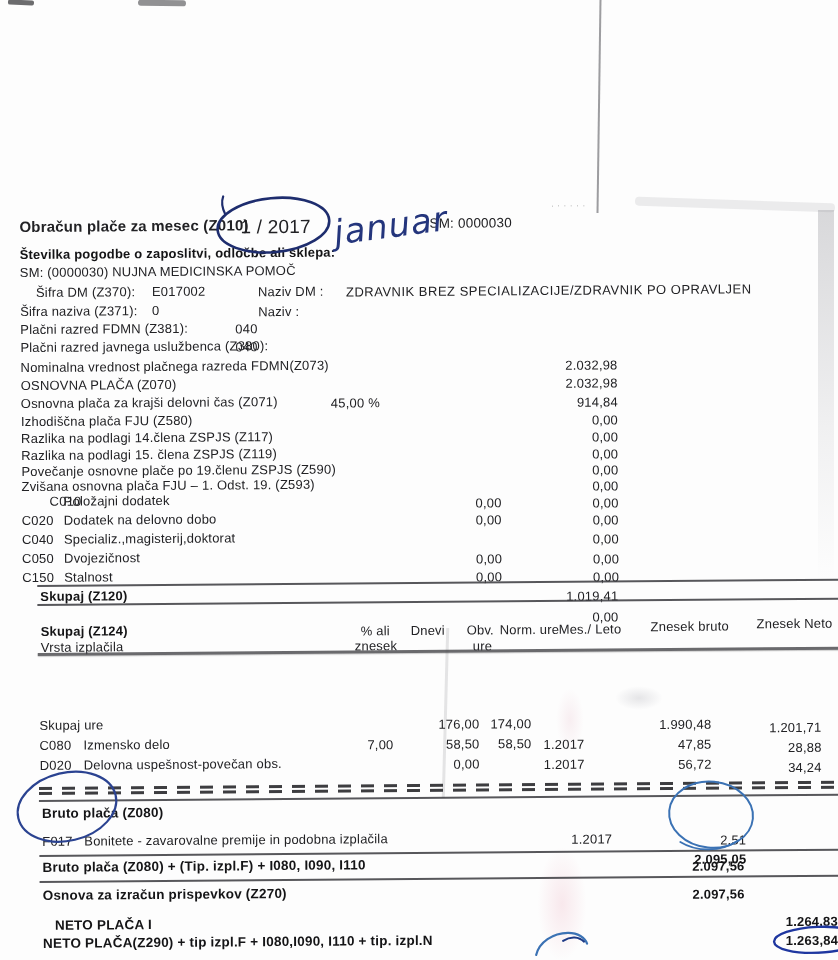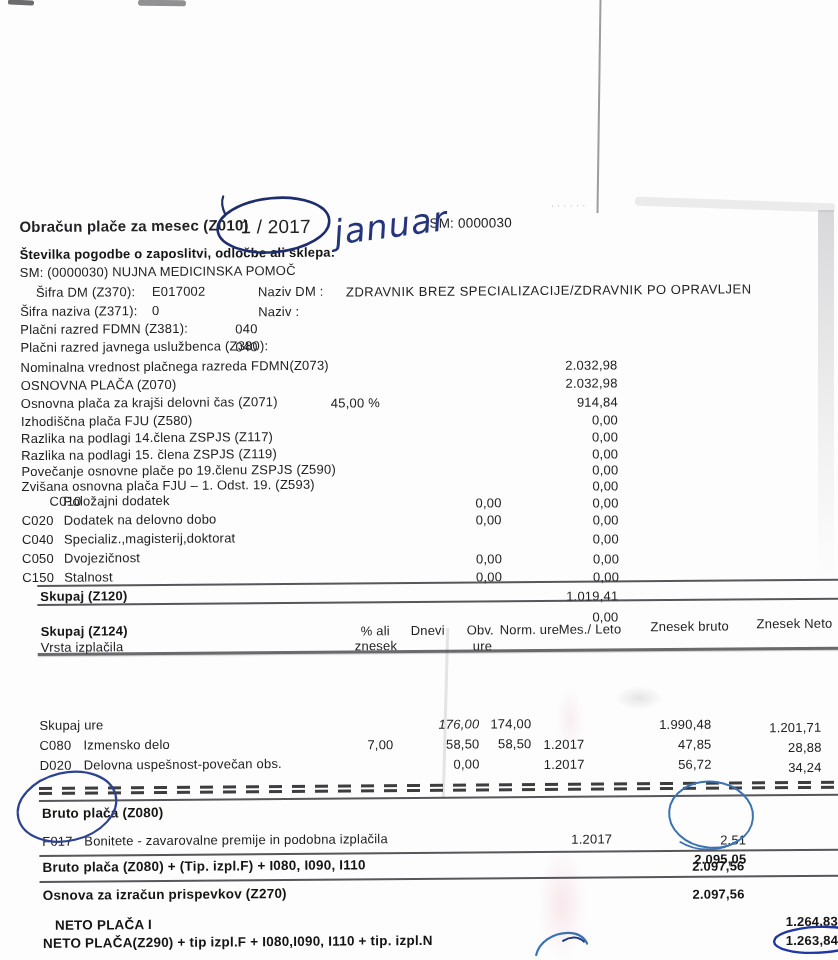--- a/index.html
+++ b/index.html
@@ -130,21 +130,21 @@
   <div class="t" style="left:464px;top:626px;">Obv.</div>
   <div class="t" style="left:470px;top:642px;">ure</div>
   <div class="t" style="left:497px;top:626px;">Norm. ure</div>
   <div class="t" style="left:556px;top:626px;">Mes./ Leto</div>
   <div class="t" style="left:648px;top:624px;">Znesek bruto</div>
   <div class="t" style="left:754px;top:622px;">Znesek Neto</div>
   <div class="thick" style="left:35px;top:653px;width:803px;"></div>
 
   <div>
     <div class="t" style="left:36px;top:718px;">Skupaj ure</div>
-    <div class="t r" style="left:396px;top:720px;width:80px;font-style:italic;">176,00</div>
+    <div class="t r" style="left:396px;top:720px;width:80px;">176,00</div>
     <div class="t r" style="left:456px;top:720px;width:72px;">174,00</div>
     <div class="t r" style="left:620px;top:722px;width:88px;">1.990,48</div>
     <div class="t r" style="left:730px;top:726px;width:88px;">1.201,71</div>
   </div>
   <div>
     <div class="t" style="left:36px;top:738px;">C080</div>
     <div class="t" style="left:80px;top:738px;">Izmensko delo</div>
     <div class="t r" style="left:330px;top:740px;width:60px;">7,00</div>
     <div class="t r" style="left:396px;top:740px;width:80px;">58,50</div>
     <div class="t r" style="left:456px;top:740px;width:72px;">58,50</div>

